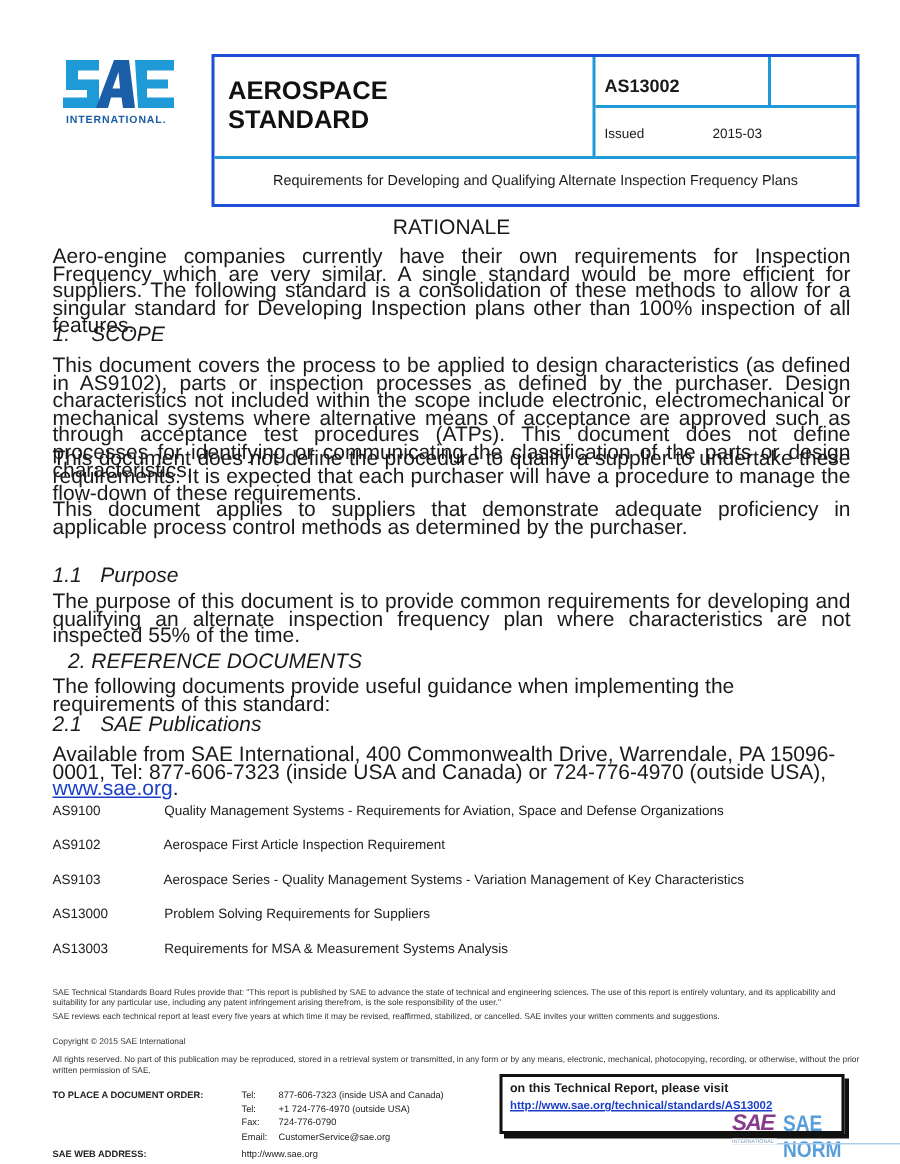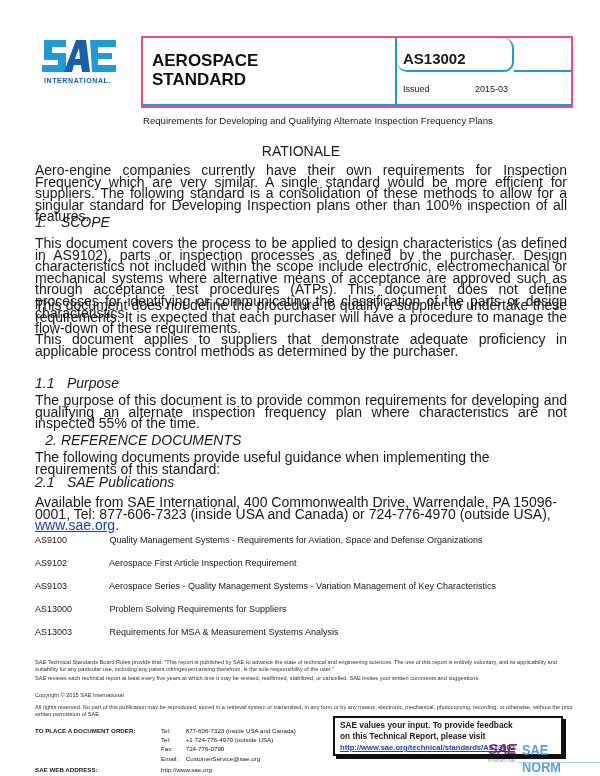--- a/index.html
+++ b/index.html
@@ -5,36 +5,36 @@
   html, body { margin: 0; padding: 0; background: #ffffff; }
   body { width: 600px; height: 776px; position: relative; overflow: hidden;
          font-family: "Liberation Sans", "DejaVu Sans", sans-serif; color: #1a1a1a; }
 
   
   .logo { position: absolute; left: 40px; top: 36px; width: 80px; }
   .logo-mark { display: block; height: 40px; }
   .logo-sub { display: block; font-size: 7px; font-weight: bold; letter-spacing: 0.6px;
               color: #1a5ea8; margin-top: 1px; margin-left: 4px; white-space: nowrap; }
 
-  .hdr { position: absolute; left: 141px; top: 36px; width: 432px; height: 72px;
-         border: 2px solid #ec4899; box-sizing: border-box; }
+  .hdr { position: absolute; left: 141px; top: 36px; width: 432px; height: 102px;
+         border: 2px solid #1d4ed8; box-sizing: border-box; }
   .hdr .type { position: absolute; left: 0; top: 0; width: 254px; height: 68px;
                border-right: 2px solid #1e9ad6; border-bottom: 2px solid #1e9ad6; box-sizing: border-box; }
   .hdr .type span { position: absolute; left: 9px; top: 13px; font-size: 17px; font-weight: bold;
                     line-height: 19px; color: #111; }
   .hdr .docno { position: absolute; left: 254px; top: 0; width: 117px; height: 34px;
                 border-right: 2px solid #1e9ad6; border-bottom: 2px solid #1e9ad6; box-sizing: border-box;
-                font-size: 15px; font-weight: bold; padding: 12px 0 0 6px; border-radius: 10px; }
+                font-size: 12px; font-weight: bold; padding: 12px 0 0 6px; }
   .hdr .blank { position: absolute; left: 371px; top: 0; width: 57px; height: 34px;
                 border-bottom: 2px solid #1e9ad6; box-sizing: border-box; }
   .hdr .issued { position: absolute; left: 254px; top: 34px; width: 174px; height: 34px;
                  border-bottom: 2px solid #1e9ad6; box-sizing: border-box; font-size: 9px; padding: 12px 12px 0 6px; }
   .hdr .issued .date { position: absolute; left: 78px; top: 12px; text-align: right; }
   .hdr .title { position: absolute; left: 0; top: 68px; width: 428px; height: 30px;
-                font-size: 9.6px; text-align: left; line-height: 30px; }
+                font-size: 9.6px; text-align: center; line-height: 30px; }
 
   
   .body-text { position: absolute; left: 35px; width: 532px; font-size: 14px; line-height: 11.6px; }
   .justify { text-align: justify; }
   .center { text-align: center; }
   .h { position: absolute; left: 35px; font-size: 14px; font-style: italic; }
   .h .num { display: inline-block; width: 22px; }
   .h .num.wide { width: 28px; }
   .link { color: #1a3ec8; text-decoration: underline; }
 
@@ -164,21 +164,20 @@
   <span>724-776-0790</span>
 </div>
 <div class="contact" style="top:755px;">
   <span class="lbl">Email:</span>
   <span>CustomerService@sae.org</span>
 </div>
 <div class="web-label">SAE WEB ADDRESS:</div>
 <div class="web-val">http://www.sae.org</div>
 
 <div class="feedback">
-  <div>SAE values your input. To provide feedback</div>
   <div>on this Technical Report, please visit</div>
   <a class="fb-link">http://www.sae.org/technical/standards/AS13002</a>
 </div>
 
 <div class="watermark">
   <span class="mark">SAE</span>
   <span class="norm">SAE NORM</span>
   <div class="line"></div>
   <span class="sub">INTERNATIONAL</span>
 </div>

